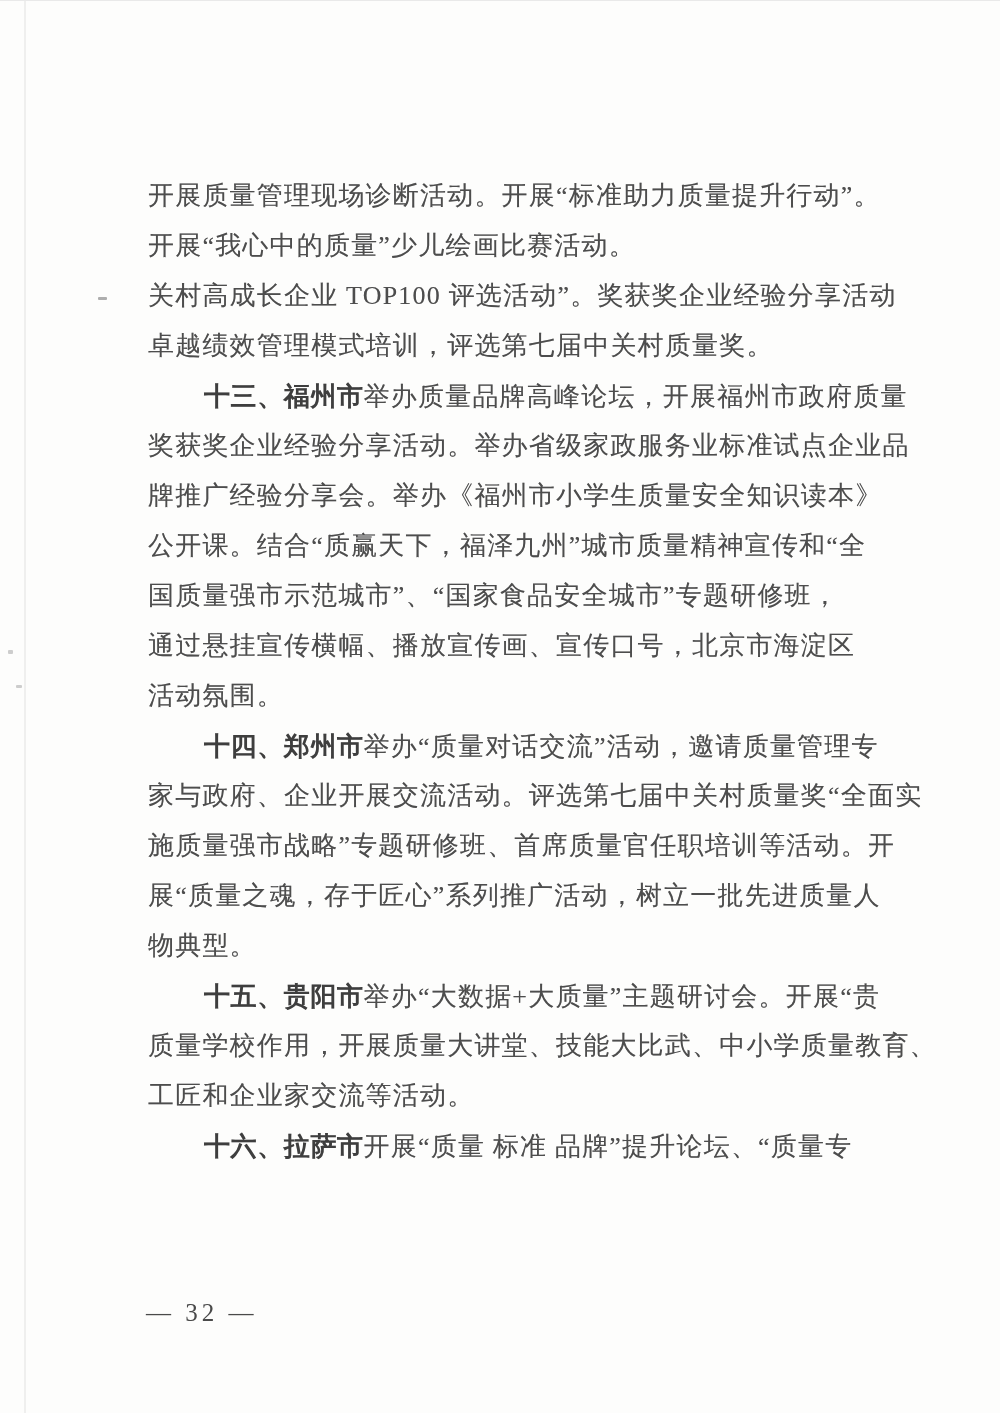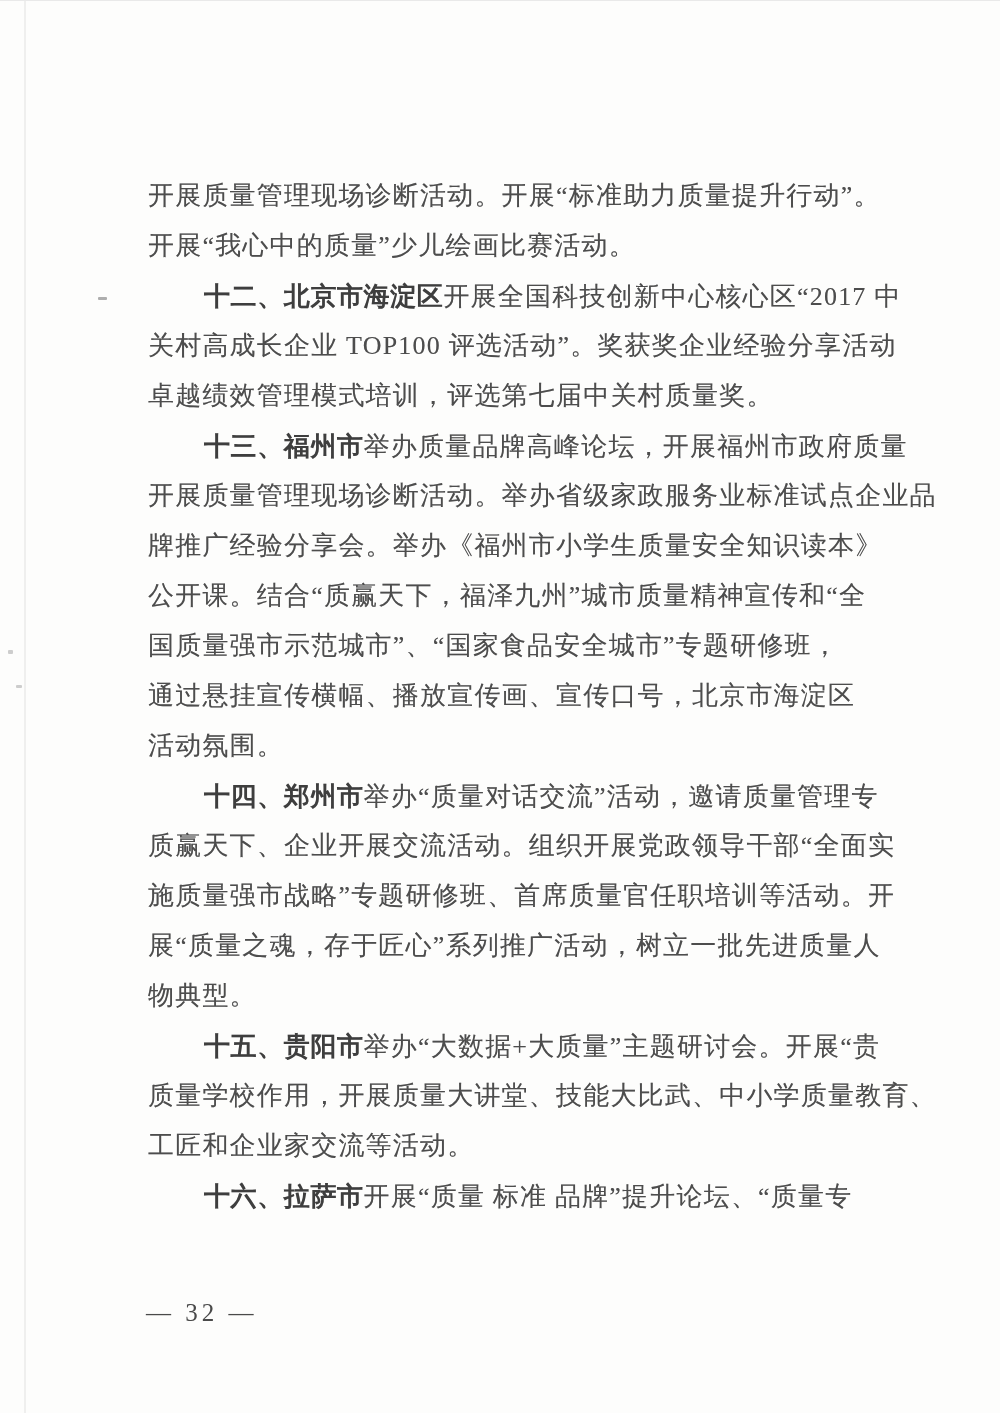--- a/index.html
+++ b/index.html
@@ -74,32 +74,31 @@
 
 <div class="page">
   <div class="scan-edge"></div>
   <div class="speck s1"></div>
   <div class="speck s2"></div>
   <div class="speck s3"></div>
 
   <div class="content" id="text-body">
       <div class="line"><span>开展质量管理现场诊断活动。开展“标准助力质量提升行动”。</span></div>
       <div class="line"><span>开展“我心中的质量”少儿绘画比赛活动。</span></div>
-      <div class="line indent"><span class="lead">十二、北京市海淀区</span><span>开展全国科技创新中心核心区“2017 中</span></div>
       <div class="line"><span>关村高成长企业 TOP100 评选活动”。奖获奖企业经验分享活动</span></div>
       <div class="line"><span>卓越绩效管理模式培训，评选第七届中关村质量奖。</span></div>
       <div class="line indent"><span class="lead">十三、福州市</span><span>举办质量品牌高峰论坛，开展福州市政府质量</span></div>
-      <div class="line"><span>开展质量管理现场诊断活动。举办省级家政服务业标准试点企业品</span></div>
+      <div class="line"><span>奖获奖企业经验分享活动。举办省级家政服务业标准试点企业品</span></div>
       <div class="line"><span>牌推广经验分享会。举办《福州市小学生质量安全知识读本》</span></div>
       <div class="line"><span>公开课。结合“质赢天下，福泽九州”城市质量精神宣传和“全</span></div>
       <div class="line"><span>国质量强市示范城市”、“国家食品安全城市”专题研修班，</span></div>
       <div class="line"><span>通过悬挂宣传横幅、播放宣传画、宣传口号，北京市海淀区</span></div>
       <div class="line"><span>活动氛围。</span></div>
       <div class="line indent"><span class="lead">十四、郑州市</span><span>举办“质量对话交流”活动，邀请质量管理专</span></div>
-      <div class="line"><span>质赢天下、企业开展交流活动。组织开展党政领导干部“全面实</span></div>
+      <div class="line"><span>家与政府、企业开展交流活动。评选第七届中关村质量奖“全面实</span></div>
       <div class="line"><span>施质量强市战略”专题研修班、首席质量官任职培训等活动。开</span></div>
       <div class="line"><span>展“质量之魂，存于匠心”系列推广活动，树立一批先进质量人</span></div>
       <div class="line"><span>物典型。</span></div>
       <div class="line indent"><span class="lead">十五、贵阳市</span><span>举办“大数据+大质量”主题研讨会。开展“贵</span></div>
       <div class="line"><span>质量学校作用，开展质量大讲堂、技能大比武、中小学质量教育、</span></div>
       <div class="line"><span>工匠和企业家交流等活动。</span></div>
       <div class="line indent"><span class="lead">十六、拉萨市</span><span>开展“质量 标准 品牌”提升论坛、“质量专</span></div>
     </div>
 
   <div class="pagenum">— 32 —</div>

